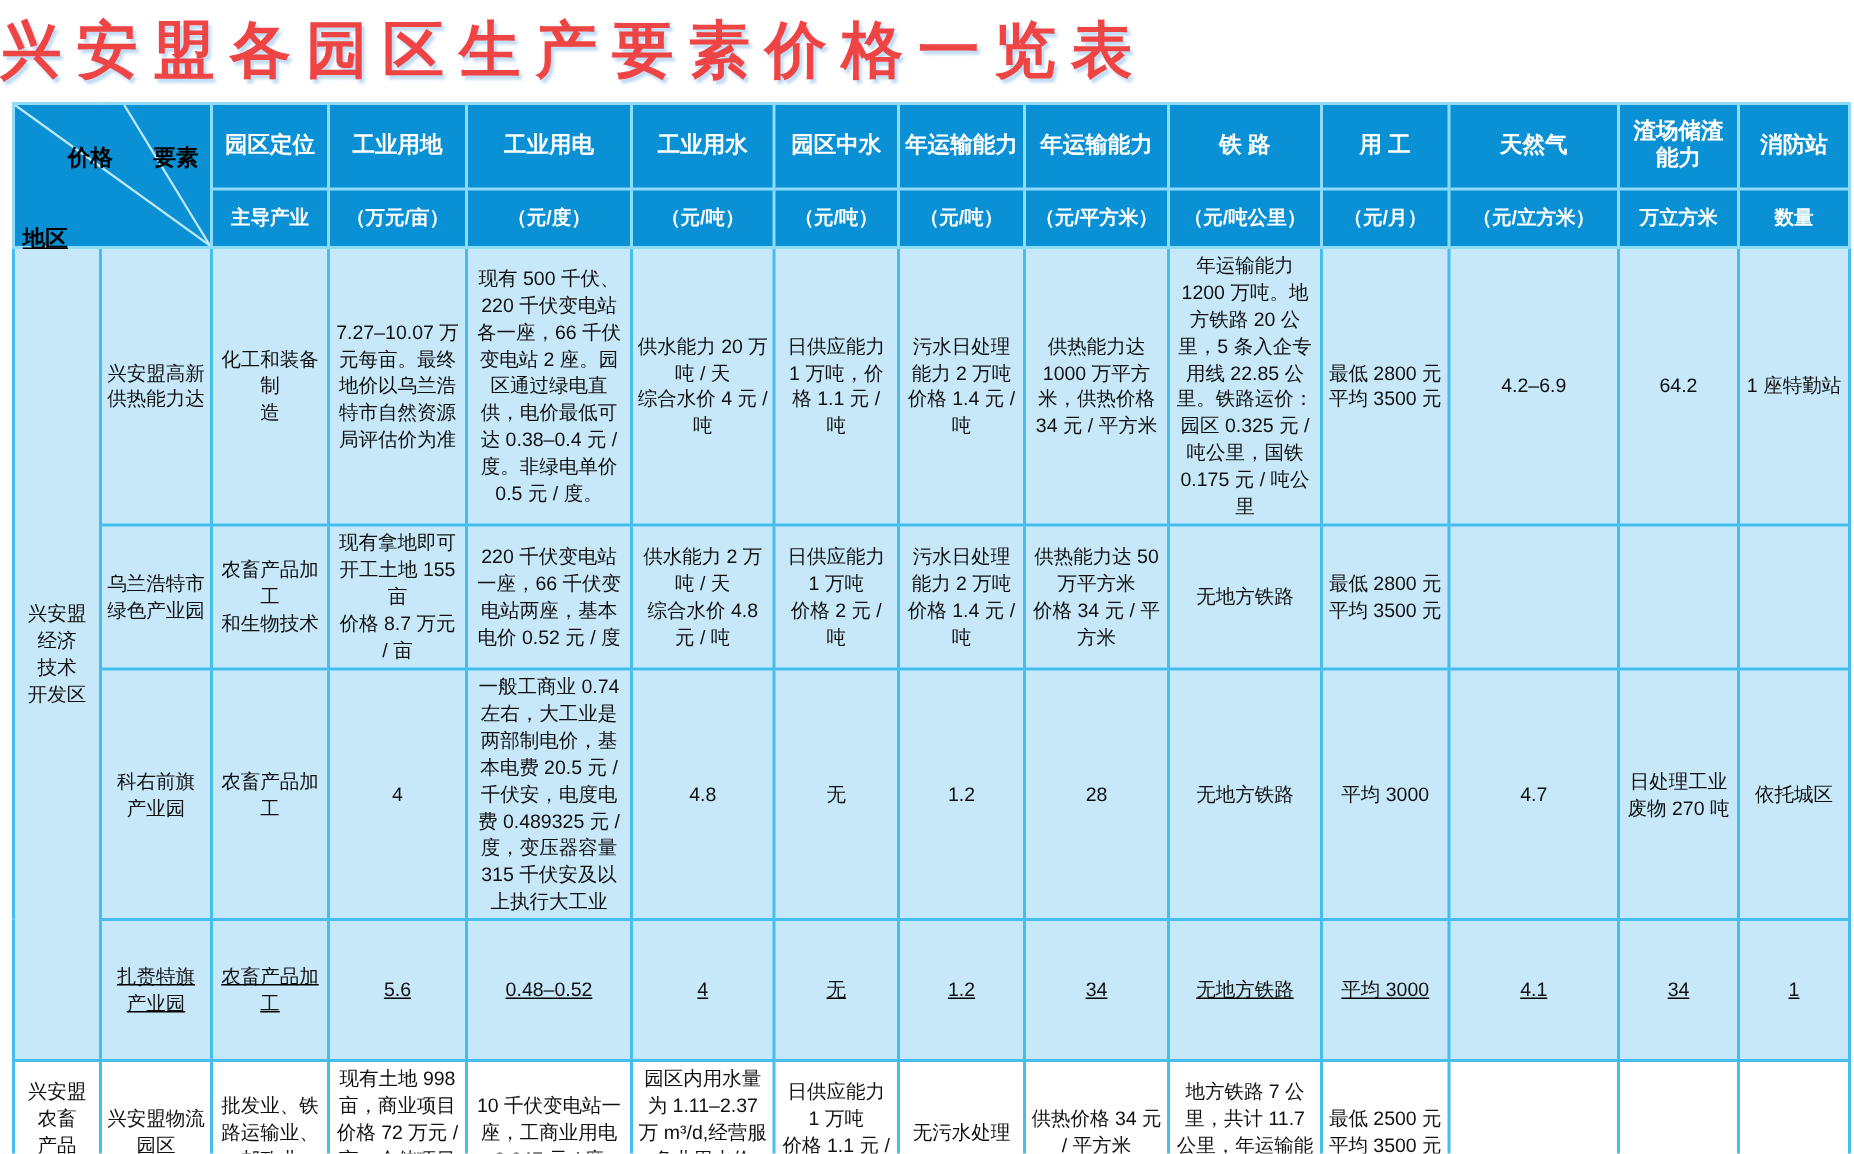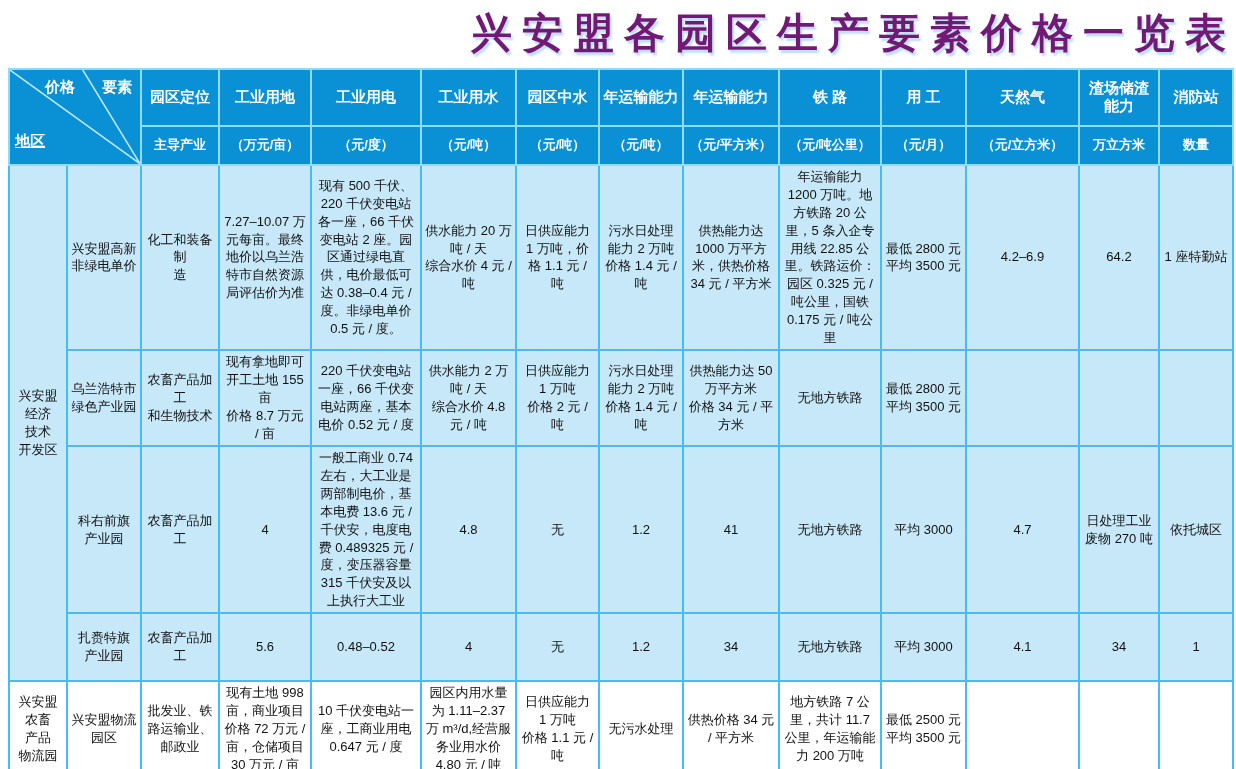--- a/index.html
+++ b/index.html
@@ -1,20 +1,20 @@
 <!DOCTYPE html>
 <html><head>
 <meta charset="utf-8">
 <style>
   html,body{margin:0;padding:0;background:#ffffff;}
   body{width:1236px;height:769px;font-family:"Liberation Sans","DejaVu Sans",sans-serif;overflow:hidden;}
   .page{width:1236px;height:769px;position:relative;}
   .title{
-    margin:0;padding:6px 0 7px 0;text-align:right;
-    font-size:41px;font-weight:bold;color:#701a75;letter-spacing:10px;
+    margin:0;padding:6px 0 7px 0;text-align:left;
+    font-size:41px;font-weight:bold;color:#ef4444;letter-spacing:10px;
     text-shadow:2px 3px 2px rgba(140,190,235,.55);
     font-family:"Liberation Sans","DejaVu Sans",sans-serif;
   }
   table.price-table{
     table-layout:fixed;border-collapse:collapse;
     margin:0 8px;width:1224px;
     border:2px solid #45bdee;
   }
   .price-table th,.price-table td{
     border:2px solid #45bdee;
@@ -29,24 +29,24 @@
     font-weight:bold;font-size:15px;line-height:1.25;
   }
   .price-table thead tr.units th{font-size:13px;}
   .price-table tbody th,.price-table tbody td{
     background:#c7e8f8;color:#111111;
     font-weight:normal;font-size:13px;line-height:1.38;
   }
   .price-table tbody tr.wr th,.price-table tbody tr.wr td{background:#ffffff;}
   .hr1{height:55px;} .hr2{height:38px;}
   .r1{height:114px;} .r2{height:73px;} .r3{height:113px;}
-  .r4{height:68px;} .r5{height:85px;}
+  .r4{height:94px;text-decoration:underline;} .r5{height:85px;}
   th.corner{position:relative;padding:0;}
   th.corner svg{position:absolute;left:0;top:0;width:100%;height:100%;}
-  th.corner .c-lab{position:absolute;font-size:15px;font-weight:bold;color:#ffffff;}
+  th.corner .c-lab{position:absolute;font-size:15px;font-weight:bold;color:#000000;margin-top:19px;}
   .c-price{left:27%;top:9%;}
   .c-factor{left:71%;top:9%;}
   .c-region{left:4%;top:66%;text-decoration:underline;}
 </style>
 </head>
 <body>
 
 <div class="page">
   <h1 class="title">兴安盟各园区生产要素价格一览表</h1>
 
@@ -106,21 +106,21 @@
         <th>数量</th>
       </tr>
     </thead>
     <tbody>
       <tr class="r1">
         <th rowspan="4">兴安盟
 经济
 技术
 开发区</th>
         <th>兴安盟高新
-非绿电单价</th>
+供热能力达</th>
         <td>化工和装备制
 造</td>
         <td>7.27–10.07 万元每亩。最终地价以乌兰浩特市自然资源局评估价为准</td>
         <td>现有 500 千伏、220 千伏变电站各一座，66 千伏变电站 2 座。园区通过绿电直供，电价最低可达 0.38–0.4 元 / 度。非绿电单价 0.5 元 / 度。</td>
         <td>供水能力 20 万吨 / 天
 综合水价 4 元 / 吨</td>
         <td>日供应能力 1 万吨，价格 1.1 元 / 吨</td>
         <td>污水日处理能力 2 万吨
 价格 1.4 元 / 吨</td>
         <td>供热能力达 1000 万平方米，供热价格 34 元 / 平方米</td>
@@ -152,25 +152,25 @@
 平均 3500 元</td>
         <td></td>
         <td></td>
         <td></td>
       </tr>
       <tr class="r3">
         <th>科右前旗
 产业园</th>
         <td>农畜产品加工</td>
         <td>4</td>
-        <td>一般工商业 0.74 左右，大工业是两部制电价，基本电费 13.6 元 / 千伏安，电度电费 0.489325 元 / 度，变压器容量 315 千伏安及以上执行大工业</td>
+        <td>一般工商业 0.74 左右，大工业是两部制电价，基本电费 20.5 元 / 千伏安，电度电费 0.489325 元 / 度，变压器容量 315 千伏安及以上执行大工业</td>
         <td>4.8</td>
         <td>无</td>
         <td>1.2</td>
-        <td>41</td>
+        <td>28</td>
         <td>无地方铁路</td>
         <td>平均 3000</td>
         <td>4.7</td>
         <td>日处理工业废物 270 吨</td>
         <td>依托城区</td>
       </tr>
       <tr class="r4">
         <th>扎赉特旗
 产业园</th>
         <td>农畜产品加工</td>

